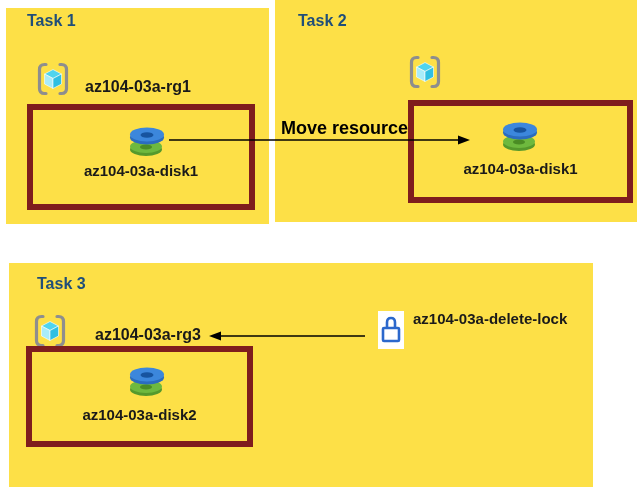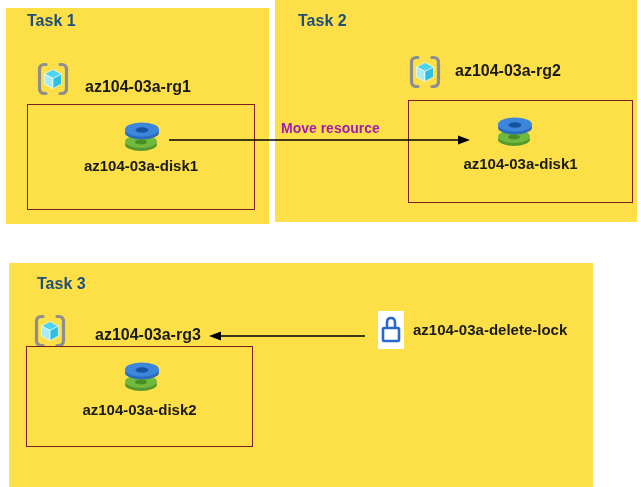--- a/index.html
+++ b/index.html
@@ -14,37 +14,37 @@
   .task-title{
     position:absolute;font-size:16px;font-weight:bold;color:#1F4E79;
     line-height:20px;white-space:nowrap;
   }
   .rg-icon{position:absolute;width:34px;height:36px;}
   .rg-label{
     position:absolute;font-size:16px;font-weight:bold;line-height:20px;
     color:#1a1a1a;white-space:nowrap;
   }
   .res-box{
-    position:absolute;border:1px solid #7f1d1d;background:transparent;box-sizing:border-box;
+    position:absolute;border:6px solid #7f1d1d;background:transparent;box-sizing:border-box;
   }
   .disk-icon{position:absolute;width:38px;height:32px;}
   .disk-label{
     position:absolute;left:0;right:0;text-align:center;font-size:15px;font-weight:bold;
     line-height:18px;color:#1a1a1a;white-space:nowrap;
   }
   .move-label{
-    position:absolute;left:281px;top:119px;font-size:14px;font-weight:bold;
-    line-height:18px;color:#a21caf;white-space:nowrap;text-align:center;
+    position:absolute;left:281px;top:119px;font-size:18px;font-weight:bold;
+    line-height:18px;color:#000000;white-space:nowrap;text-align:center;
   }
   .lock-chip{
     position:absolute;left:369px;top:48px;width:26px;height:38px;background:#ffffff;
   }
   .lock-chip svg{display:block;width:26px;height:38px;}
   .lock-text{
-    position:absolute;left:404px;top:57px;font-size:15px;line-height:19px;
+    position:absolute;left:404px;top:46px;font-size:15px;line-height:19px;
     color:#1a1a1a;white-space:nowrap;
   }
   .lock-text .b{font-weight:bold;}
   .arrows-layer{position:absolute;left:0;top:0;width:641px;height:487px;pointer-events:none;}
 </style>
 </head>
 <body>
 
 <div class="canvas">
 
@@ -82,21 +82,20 @@
 
     <span class="rg-icon" style="left:133px;top:54px;">
       <svg viewBox="0 0 34 36" width="34" height="36">
         <path d="M10 3.5 H8.5 Q3.5 3.5 3.5 8.5 V27.5 Q3.5 32.5 8.5 32.5 H10" fill="none" stroke="#8e8e8e" stroke-width="3.2" stroke-linecap="round"></path>
         <path d="M24 3.5 H25.5 Q30.5 3.5 30.5 8.5 V27.5 Q30.5 32.5 25.5 32.5 H24" fill="none" stroke="#8e8e8e" stroke-width="3.2" stroke-linecap="round"></path>
         <polygon points="17,8.5 25.5,13 17,17.5 8.5,13" fill="#4fd4ee" stroke="#ffffff" stroke-width="0.6"></polygon>
         <polygon points="8.5,13 17,17.5 17,27.5 8.5,23" fill="#a9ecf9" stroke="#ffffff" stroke-width="0.6"></polygon>
         <polygon points="25.5,13 17,17.5 17,27.5 25.5,23" fill="#2fbfe2" stroke="#ffffff" stroke-width="0.6"></polygon>
       </svg>
     </span>
-    <div class="rg-label" style="left:180px;top:61px;">az104-03a-rg2</div>
 
     <div class="res-box" style="left:133px;top:100px;width:225px;height:103px;">
       <span class="disk-icon" style="left:87px;top:14px;">
         <svg viewBox="0 0 38 32" width="38" height="32">
           <ellipse cx="18" cy="24.5" rx="16" ry="6.5" fill="#55992c"></ellipse>
           <ellipse cx="18" cy="21.5" rx="16" ry="6.5" fill="#6eb93e"></ellipse>
           <ellipse cx="18" cy="22" rx="6" ry="2.6" fill="#4a8c24"></ellipse>
           <ellipse cx="19" cy="12.5" rx="17" ry="7" fill="#2b6cbd"></ellipse>
           <ellipse cx="19" cy="9.5" rx="17" ry="7" fill="#3c87dc"></ellipse>
           <ellipse cx="19" cy="10" rx="6.5" ry="2.8" fill="#17549f"></ellipse>

